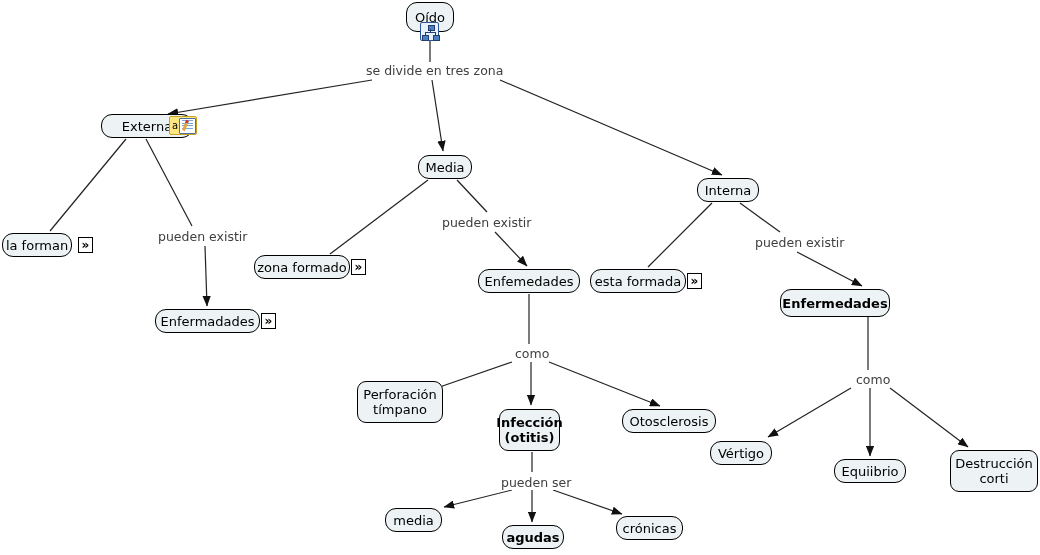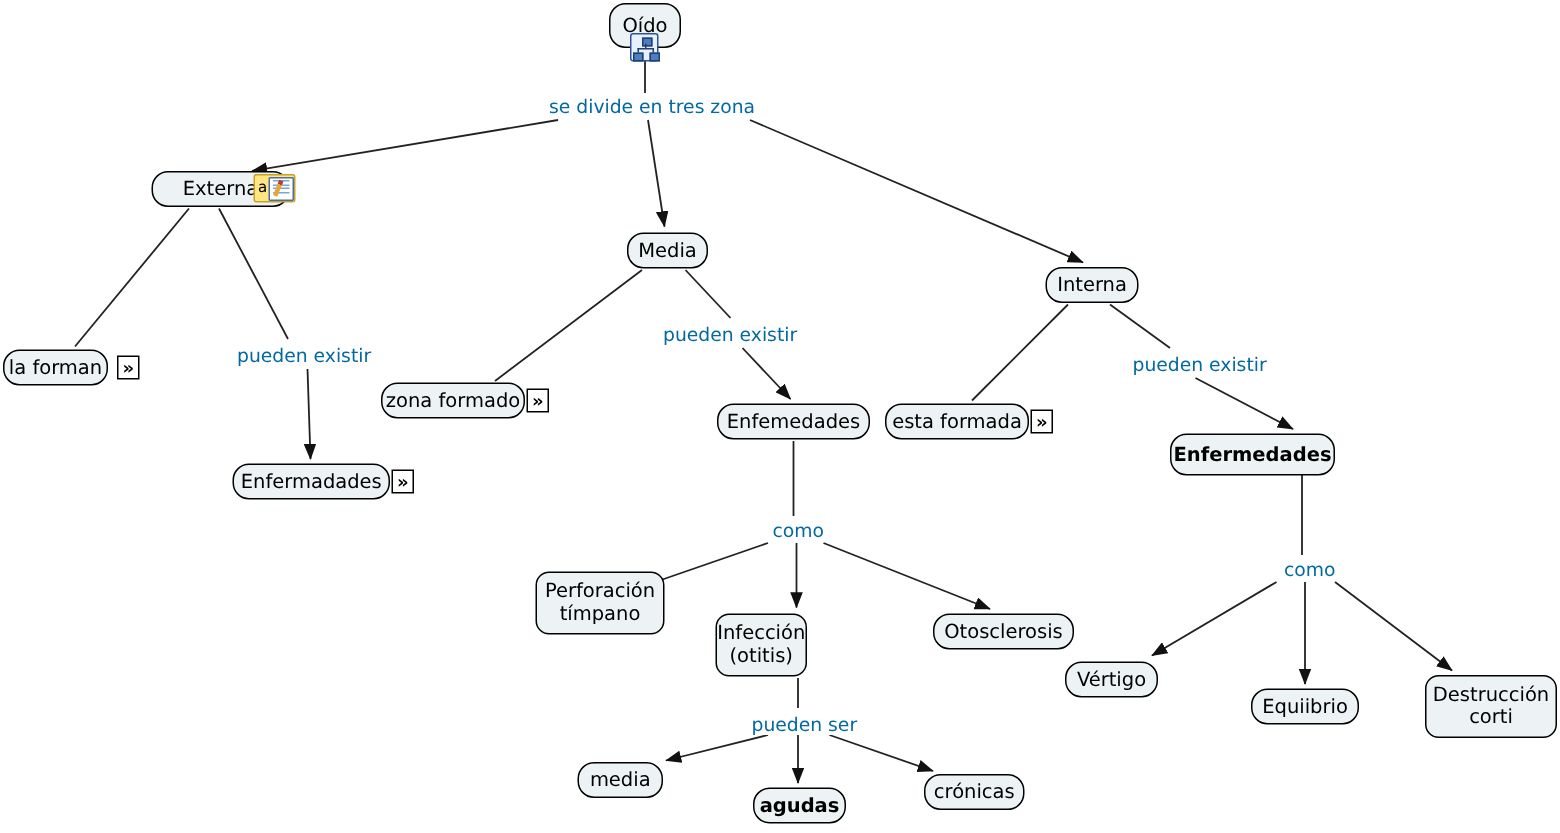--- a/index.html
+++ b/index.html
@@ -42,21 +42,21 @@
     white-space: pre;
     z-index: 5;
   }
   .node.round {
     border-radius: 11px;
   }
   .link-label {
     position: absolute;
     font-size: 12.5px;
     line-height: 14px;
-    color: #0369a1;
+    color: #404040;
     background: #ffffff;
     white-space: nowrap;
     z-index: 4;
     padding: 0 1px;
   }
   
   .chevron-badge {
     position: absolute;
     width: 15px;
     height: 16px;
@@ -210,21 +210,21 @@
       <div class="node round" style="left: 254px; top: 255px; width: 96px; height: 24px;">zona formado</div>
       <div class="chevron-badge" style="left: 351px; top: 259px;">»</div>
       <div class="node round" style="left: 590px; top: 269px; width: 96px; height: 24px;">esta formada</div>
       <div class="chevron-badge" style="left: 687px; top: 273px;">»</div>
       <div class="node round" style="left: 155px; top: 309px; width: 105px; height: 24px;">Enfermadades</div>
       <div class="chevron-badge" style="left: 261px; top: 313px;">»</div>
       <div class="node round" style="left: 478px; top: 269px; width: 102px; height: 24px;">Enfemedades</div>
       <div class="node round" style="left: 780px; top: 289px; width: 110px; height: 28px; font-weight: bold;">Enfermedades</div>
       <div class="node" style="left: 357px; top: 381px; width: 86px; height: 42px;">Perforación
 tímpano</div>
-      <div class="node" style="left: 477px; top: 409px; width: 61px; height: 42px;">Infección
+      <div class="node" style="left: 499px; top: 409px; width: 61px; height: 42px; font-weight: bold;">Infección
 (otitis)</div>
       <div class="node round" style="left: 622px; top: 409px; width: 94px; height: 24px;">Otosclerosis</div>
       <div class="node round" style="left: 710px; top: 441px; width: 62px; height: 24px;">Vértigo</div>
       <div class="node round" style="left: 834px; top: 459px; width: 72px; height: 24px;">Equiibrio</div>
       <div class="node" style="left: 950px; top: 450px; width: 88px; height: 42px;">Destrucción
 corti</div>
       <div class="node round" style="left: 385px; top: 508px; width: 57px; height: 24px;">media</div>
       <div class="node round" style="left: 502px; top: 525px; width: 62px; height: 24px; font-weight: bold;">agudas</div>
       <div class="node round" style="left: 616px; top: 516px; width: 67px; height: 24px;">crónicas</div>
     </div>

